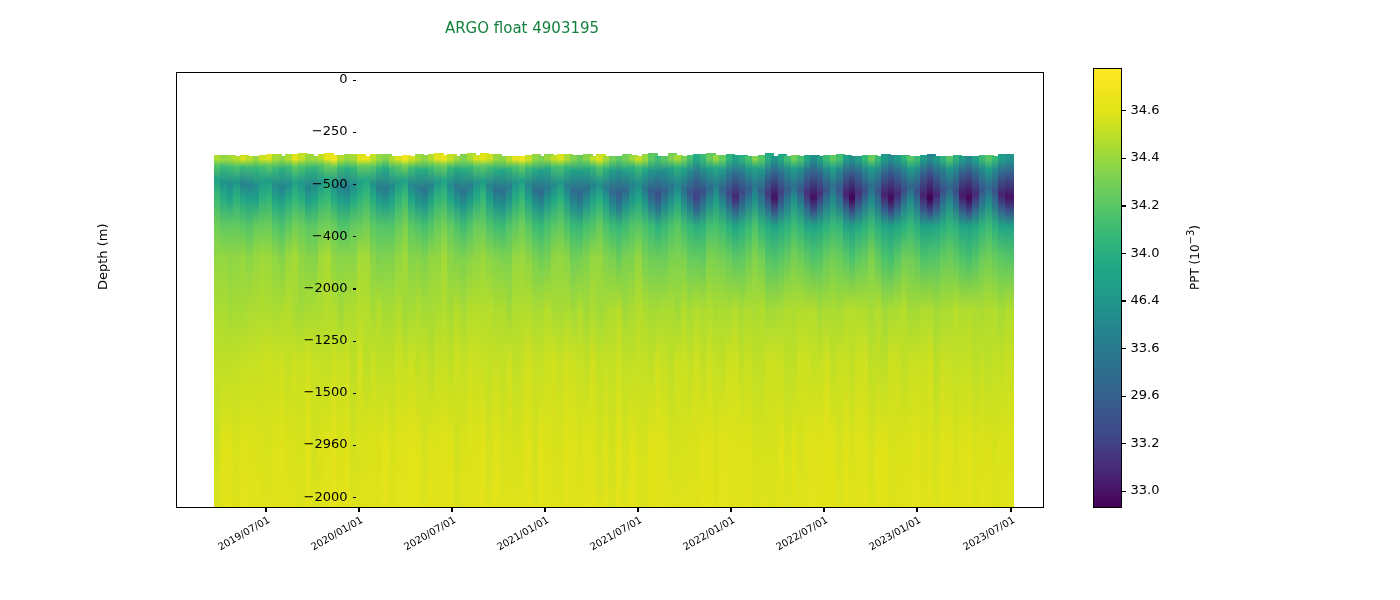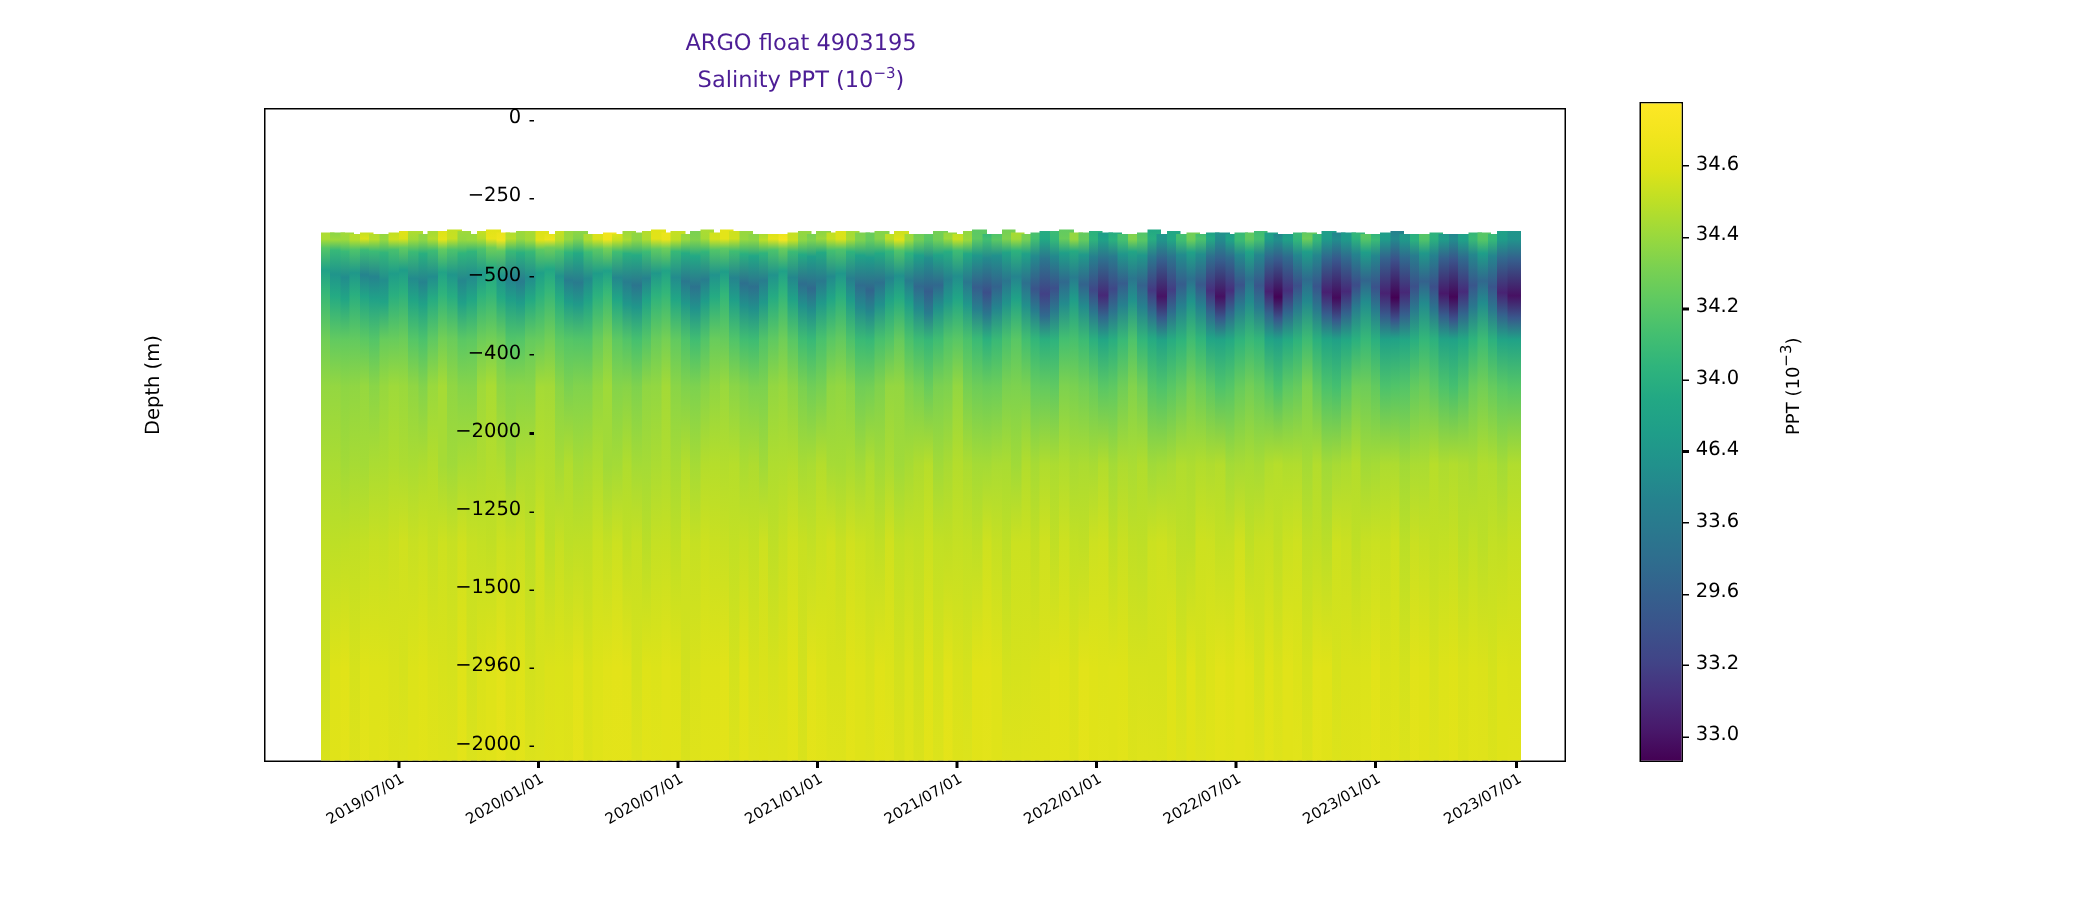--- a/index.html
+++ b/index.html
@@ -2,21 +2,21 @@
 <html><head>
 <meta charset="utf-8">
 <style>
   html,body{margin:0;padding:0;background:#ffffff;}
   body{width:1400px;height:600px;overflow:hidden;
        font-family:"DejaVu Sans","Liberation Sans",sans-serif;color:#000;}
   .figure{position:relative;width:1400px;height:600px;background:#fff;}
 
   
   .title{position:absolute;left:0;top:0;width:1044px;text-align:center;
-         font-size:15px;line-height:25px;color:#4c1d95;padding-left:12px;}
+         font-size:15px;line-height:25px;color:#15803d;}
   .title-1{top:16px;}
   .title-2{top:41px;}
   sup{font-size:10px;vertical-align:super;line-height:0;}
 
   
   .axes{position:absolute;left:176px;top:72px;width:868px;height:436px;
         border:1.1px solid #000;box-sizing:border-box;background:#fff;
         overflow:hidden;}
   .plotsurface{position:absolute;left:0;top:0;width:100%;height:100%;}
 
@@ -54,21 +54,20 @@
                white-space:nowrap;color:#000;}
   .cblabel{position:absolute;left:1188px;top:290px;font-size:12px;color:#000;
            transform:rotate(-90deg);transform-origin:0 0;white-space:nowrap;}
 </style>
 </head>
 <body>
 
 <div class="figure">
 
   <div class="title title-1">ARGO float 4903195</div>
-  <div class="title title-2"><span>Salinity PPT (10</span><sup>−3</sup><span>)</span></div>
 
   <div class="axes">
     <div class="plotsurface" id="mesh">
         <div class="col" style="left: 37px; width: 9.39553px; top: 82.1616px; bottom: auto; height: 392.46px; background: linear-gradient(rgb(174, 220, 48) 0%, rgb(170, 220, 50) 1.13%, rgb(85, 198, 103) 2.65%, rgb(32, 162, 135) 6.45%, rgb(53, 183, 120) 10.17%, rgb(112, 206, 87) 18.14%, rgb(147, 215, 65) 26.11%, rgb(171, 220, 50) 39.4%, rgb(192, 223, 37) 52.69%, rgb(202, 225, 33) 73.95%, rgb(226, 227, 25) 100%);"></div>
         <div class="col" style="left: 43.4797px; width: 9.39553px; top: 81.6816px; bottom: auto; height: 410.672px; background: linear-gradient(rgb(138, 213, 71) 0%, rgb(157, 217, 59) 1.2%, rgb(55, 184, 120) 2.87%, rgb(32, 149, 139) 6.79%, rgb(36, 170, 131) 10.34%, rgb(98, 202, 96) 17.45%, rgb(148, 215, 65) 25.07%, rgb(170, 220, 50) 37.77%, rgb(189, 223, 38) 50.47%, rgb(222, 227, 24) 70.79%, rgb(226, 227, 25) 100%);"></div>
         <div class="col" style="left: 49.9593px; width: 9.39553px; top: 81.7758px; bottom: auto; height: 409.118px; background: linear-gradient(rgb(161, 218, 56) 0%, rgb(155, 217, 60) 1.18%, rgb(58, 186, 118) 3.09%, rgb(34, 141, 141) 7.3%, rgb(33, 165, 133) 10.87%, rgb(98, 202, 95) 17.5%, rgb(142, 214, 68) 25.15%, rgb(162, 218, 55) 37.89%, rgb(191, 223, 37) 50.64%, rgb(225, 227, 24) 71.04%, rgb(230, 228, 26) 100%);"></div>
         <div class="col" style="left: 56.439px; width: 9.39553px; top: 82.5063px; bottom: auto; height: 410.891px; background: linear-gradient(rgb(184, 222, 41) 0%, rgb(177, 221, 46) 1%, rgb(78, 195, 107) 2.56%, rgb(32, 152, 138) 6.33%, rgb(42, 175, 127) 9.88%, rgb(99, 202, 95) 17.24%, rgb(144, 214, 67) 24.86%, rgb(167, 219, 52) 37.55%, rgb(193, 223, 36) 50.24%, rgb(213, 226, 28) 70.55%, rgb(227, 227, 25) 100%);"></div>
         <div class="col" style="left: 62.9187px; width: 9.39553px; top: 82.3903px; bottom: auto; height: 409.338px; background: linear-gradient(rgb(198, 224, 34) 0%, rgb(220, 227, 25) 1.03%, rgb(60, 187, 117) 2.83%, rgb(37, 132, 142) 6.89%, rgb(33, 165, 134) 10.46%, rgb(91, 200, 99) 17.34%, rgb(150, 216, 63) 24.98%, rgb(164, 219, 54) 37.72%, rgb(195, 224, 35) 50.46%, rgb(223, 227, 24) 70.85%, rgb(232, 228, 27) 100%);"></div>
         <div class="col" style="left: 69.3984px; width: 9.39553px; top: 82.9402px; bottom: auto; height: 411.5px; background: linear-gradient(rgb(180, 221, 44) 0%, rgb(182, 222, 43) 0.89%, rgb(60, 187, 117) 2.79%, rgb(37, 132, 142) 6.97%, rgb(32, 161, 136) 10.52%, rgb(84, 197, 104) 17.11%, rgb(138, 213, 71) 24.72%, rgb(171, 220, 50) 37.39%, rgb(199, 224, 34) 50.06%, rgb(221, 227, 25) 70.34%, rgb(227, 227, 25) 100%);"></div>
         <div class="col" style="left: 75.878px; width: 9.39553px; top: 82.8845px; bottom: auto; height: 408.427px; background: linear-gradient(rgb(149, 215, 64) 0%, rgb(150, 216, 63) 0.91%, rgb(50, 181, 122) 3.06%, rgb(34, 142, 140) 7.55%, rgb(33, 164, 134) 11.13%, rgb(103, 204, 92) 17.26%, rgb(151, 216, 62) 24.92%, rgb(172, 220, 49) 37.69%, rgb(197, 224, 35) 50.46%, rgb(220, 227, 25) 70.89%, rgb(231, 228, 26) 100%);"></div>

